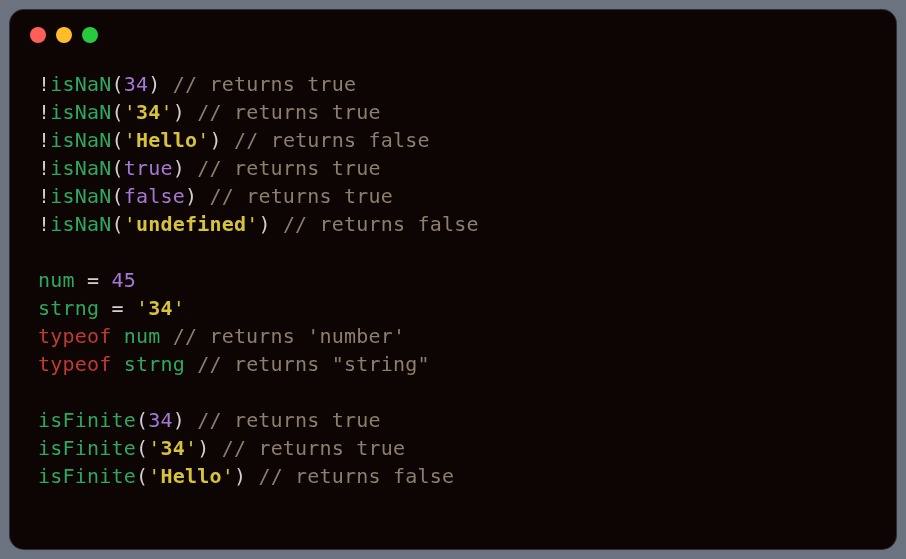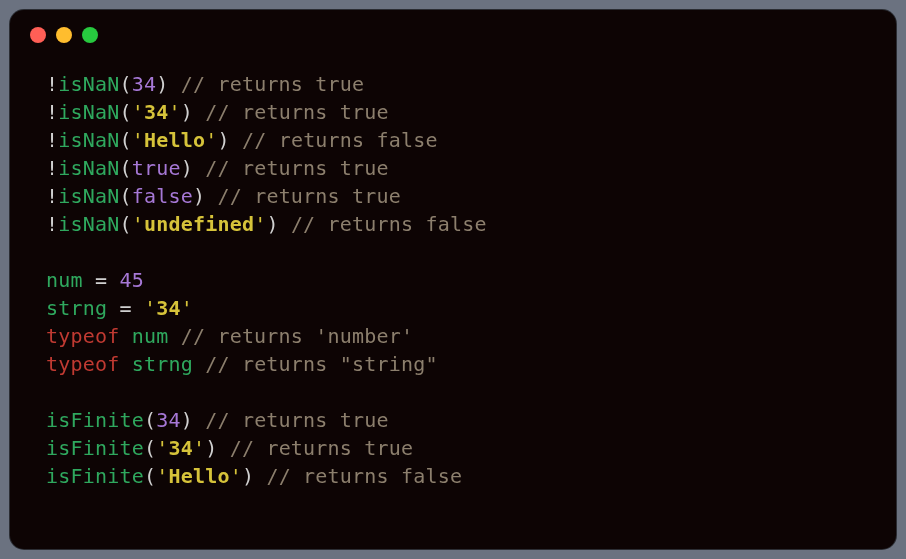--- a/index.html
+++ b/index.html
@@ -32,21 +32,21 @@
   }
   .dot {
     width: 16px;
     height: 16px;
     border-radius: 50%;
   }
   .dot.red    { background: #ff5f56; }
   .dot.yellow { background: #ffbd2e; }
   .dot.green  { background: #27c93f; }
   .code {
-    padding: 10px 22px 22px 36px;
+    padding: 10px 22px 22px 28px;
     font-size: 20px;
     line-height: 28px;
     white-space: pre;
     color: #d0d0d0;
     letter-spacing: 0.2px;
   }
   .op    { color: #d0d0d0; }          
   .fn    { color: #2fa85e; }          
   .num   { color: #a678d6; }          
   .str   { color: #d6c33a; }          

